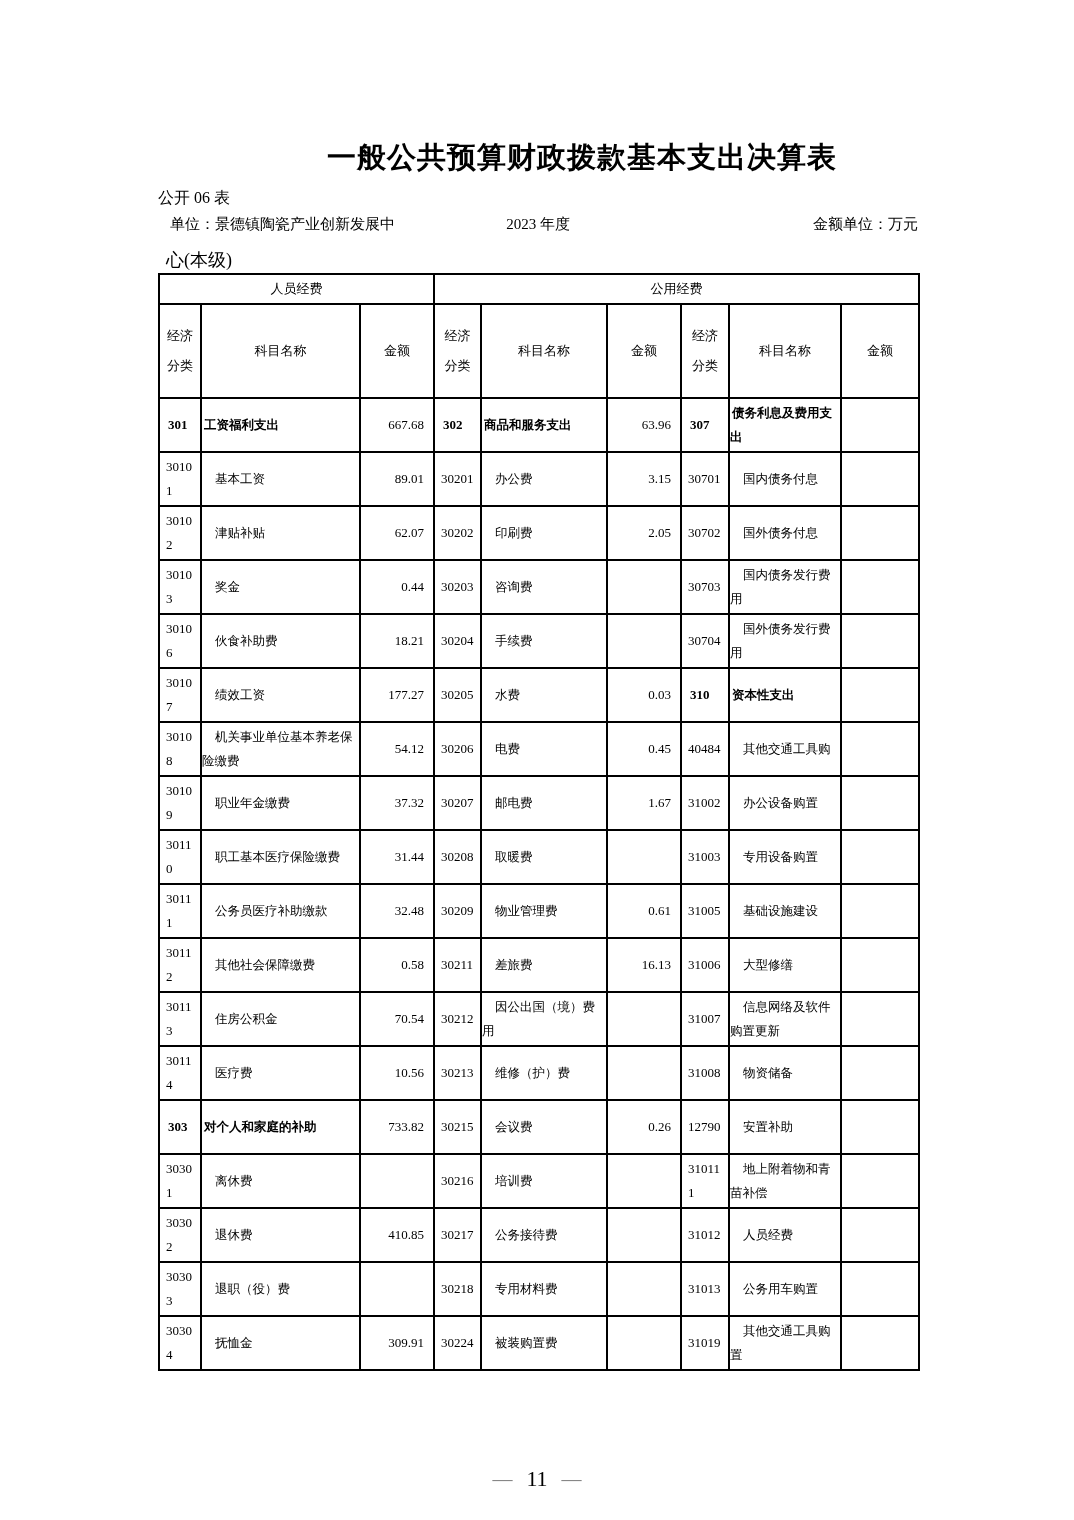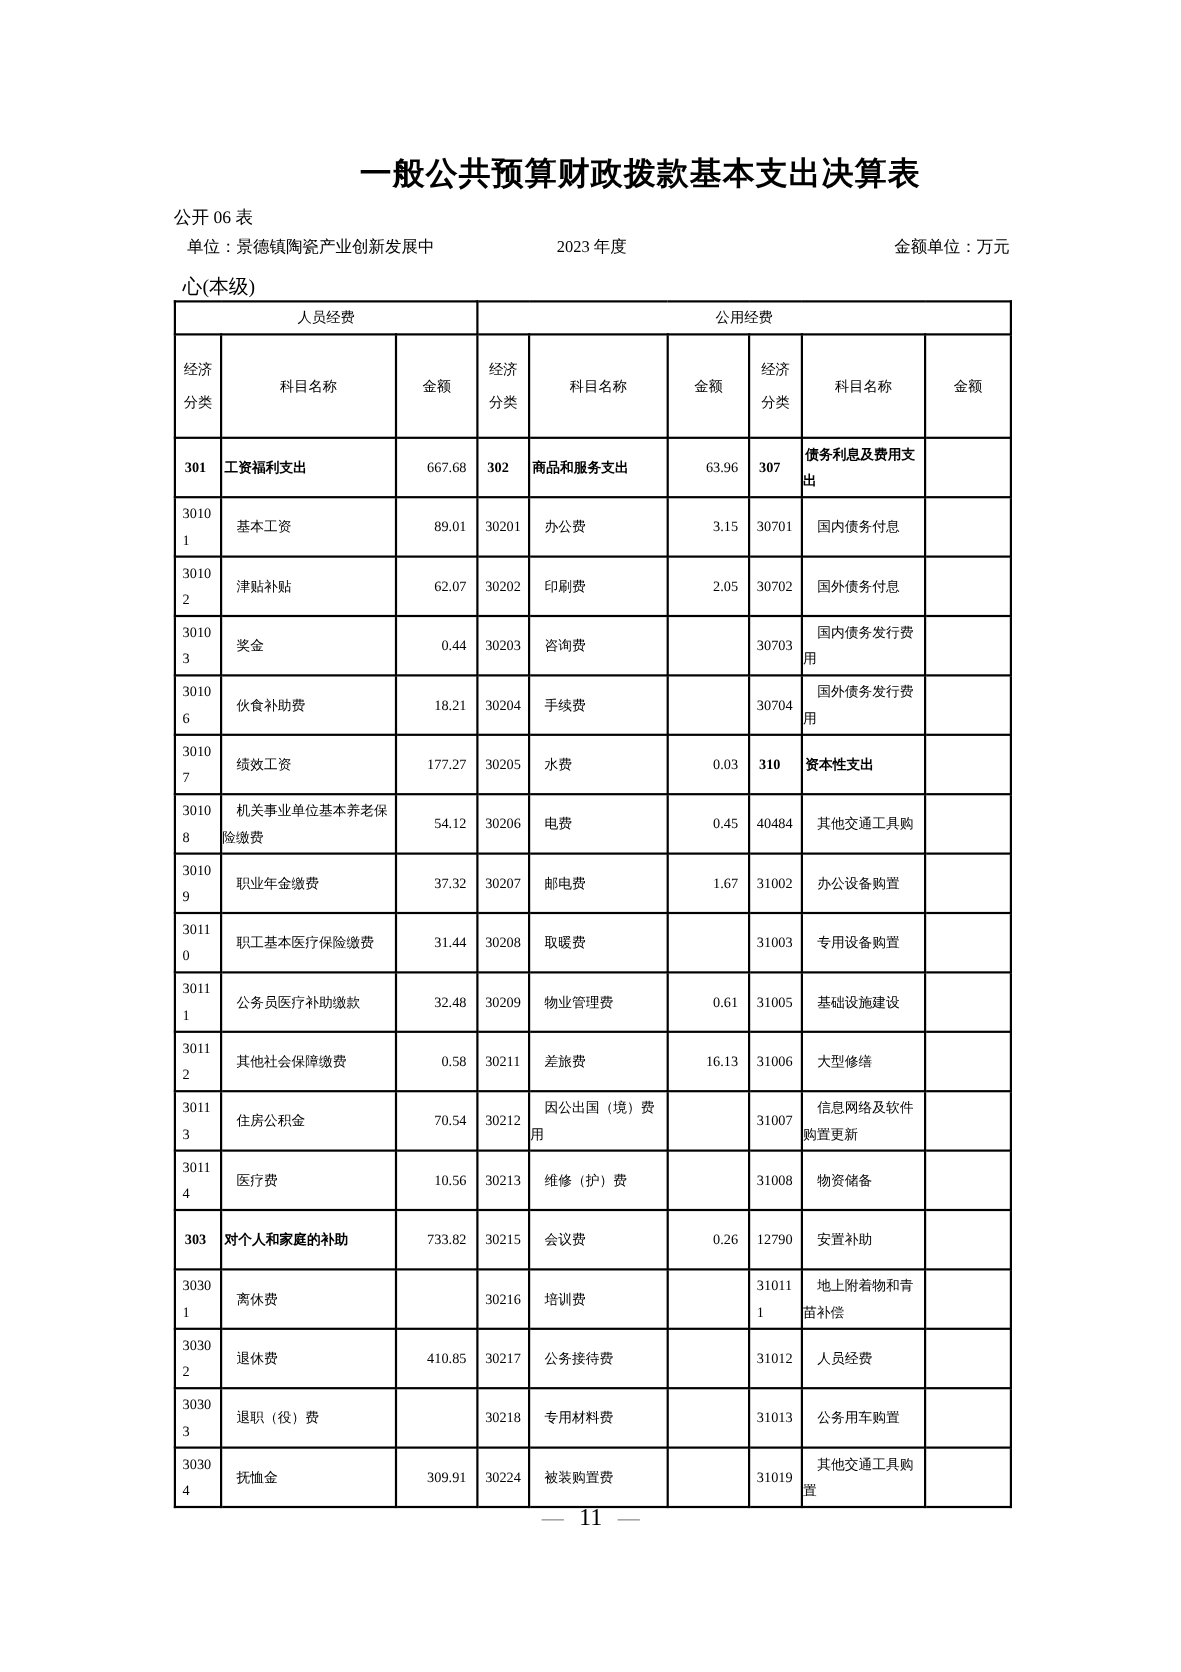--- a/index.html
+++ b/index.html
@@ -57,21 +57,21 @@
   td.name{
     text-align:left;padding:2px 0;text-indent:13px;
     white-space:pre-line;line-height:24px;font-size:12.5px;
   }
   td.amount{
     text-align:right;padding:2px 9px 2px 2px;font-size:13px;
   }
   td.bold{font-weight:700;text-indent:2px;}
 
   .page-number{
-    position:absolute;top:1366px;left:0;width:1074px;
+    position:absolute;top:1466px;left:0;width:1074px;
     text-align:center;font-size:22px;
   }
   .page-number .dash{color:#808080;margin:0 14px;font-size:20px;}
 </style>
 </head>
 <body>
 
 <div class="page">
 
   <h1 class="doc-title">一般公共预算财政拨款基本支出决算表</h1>

